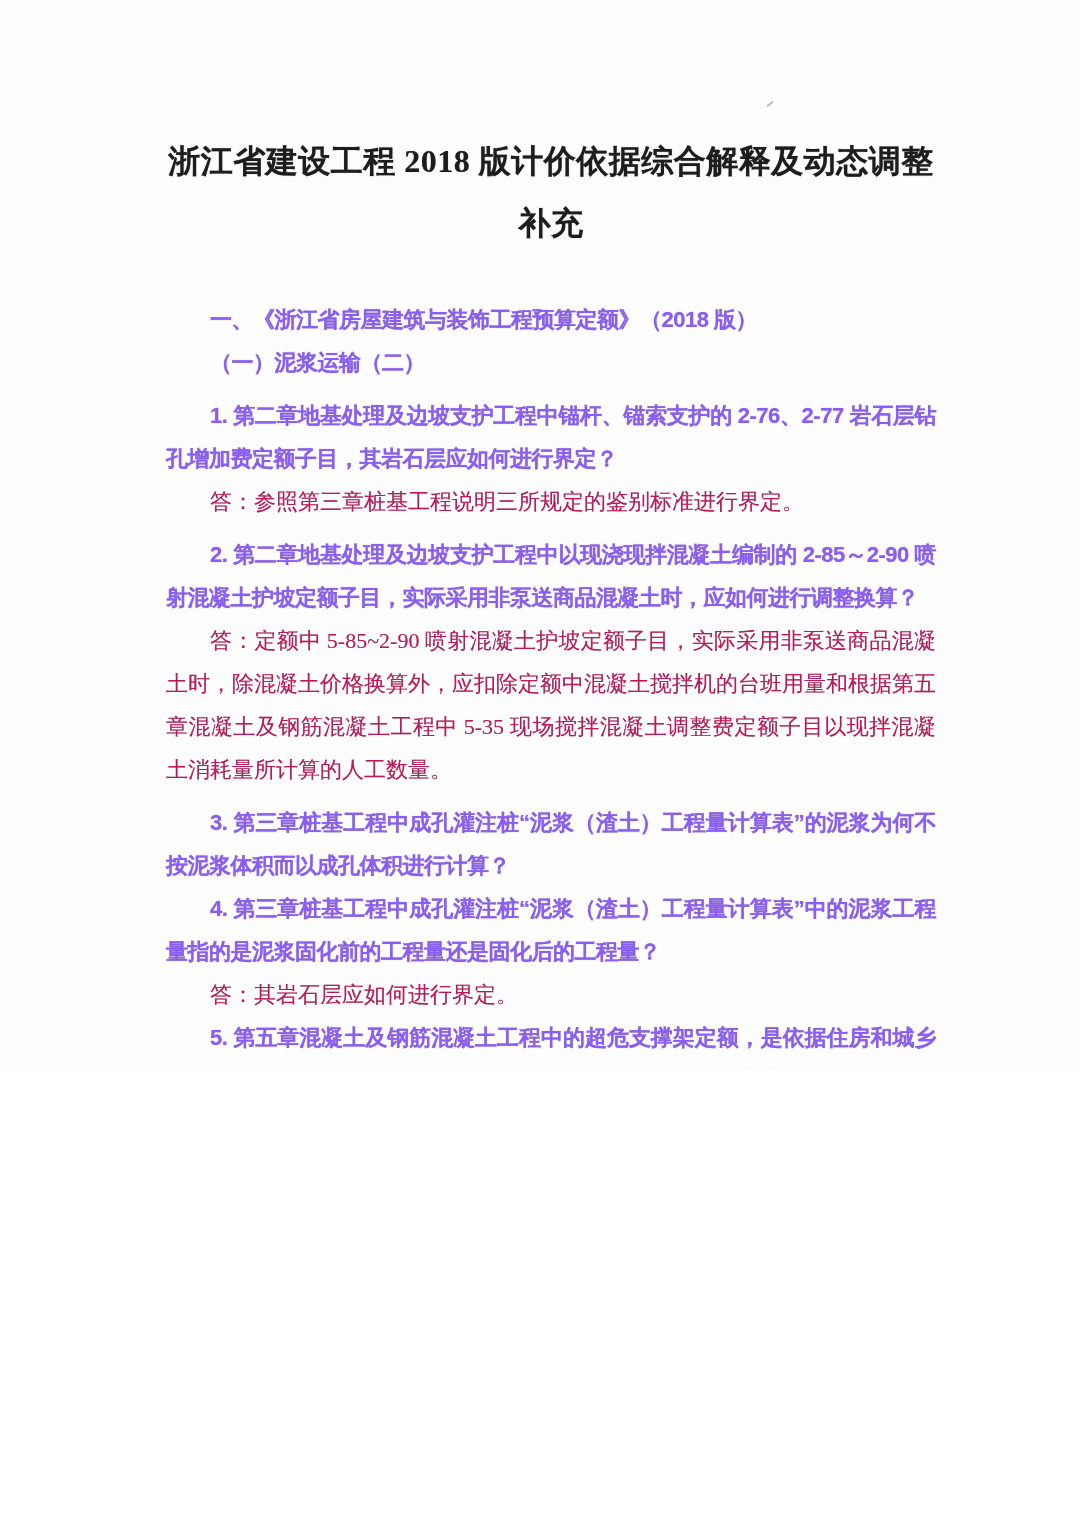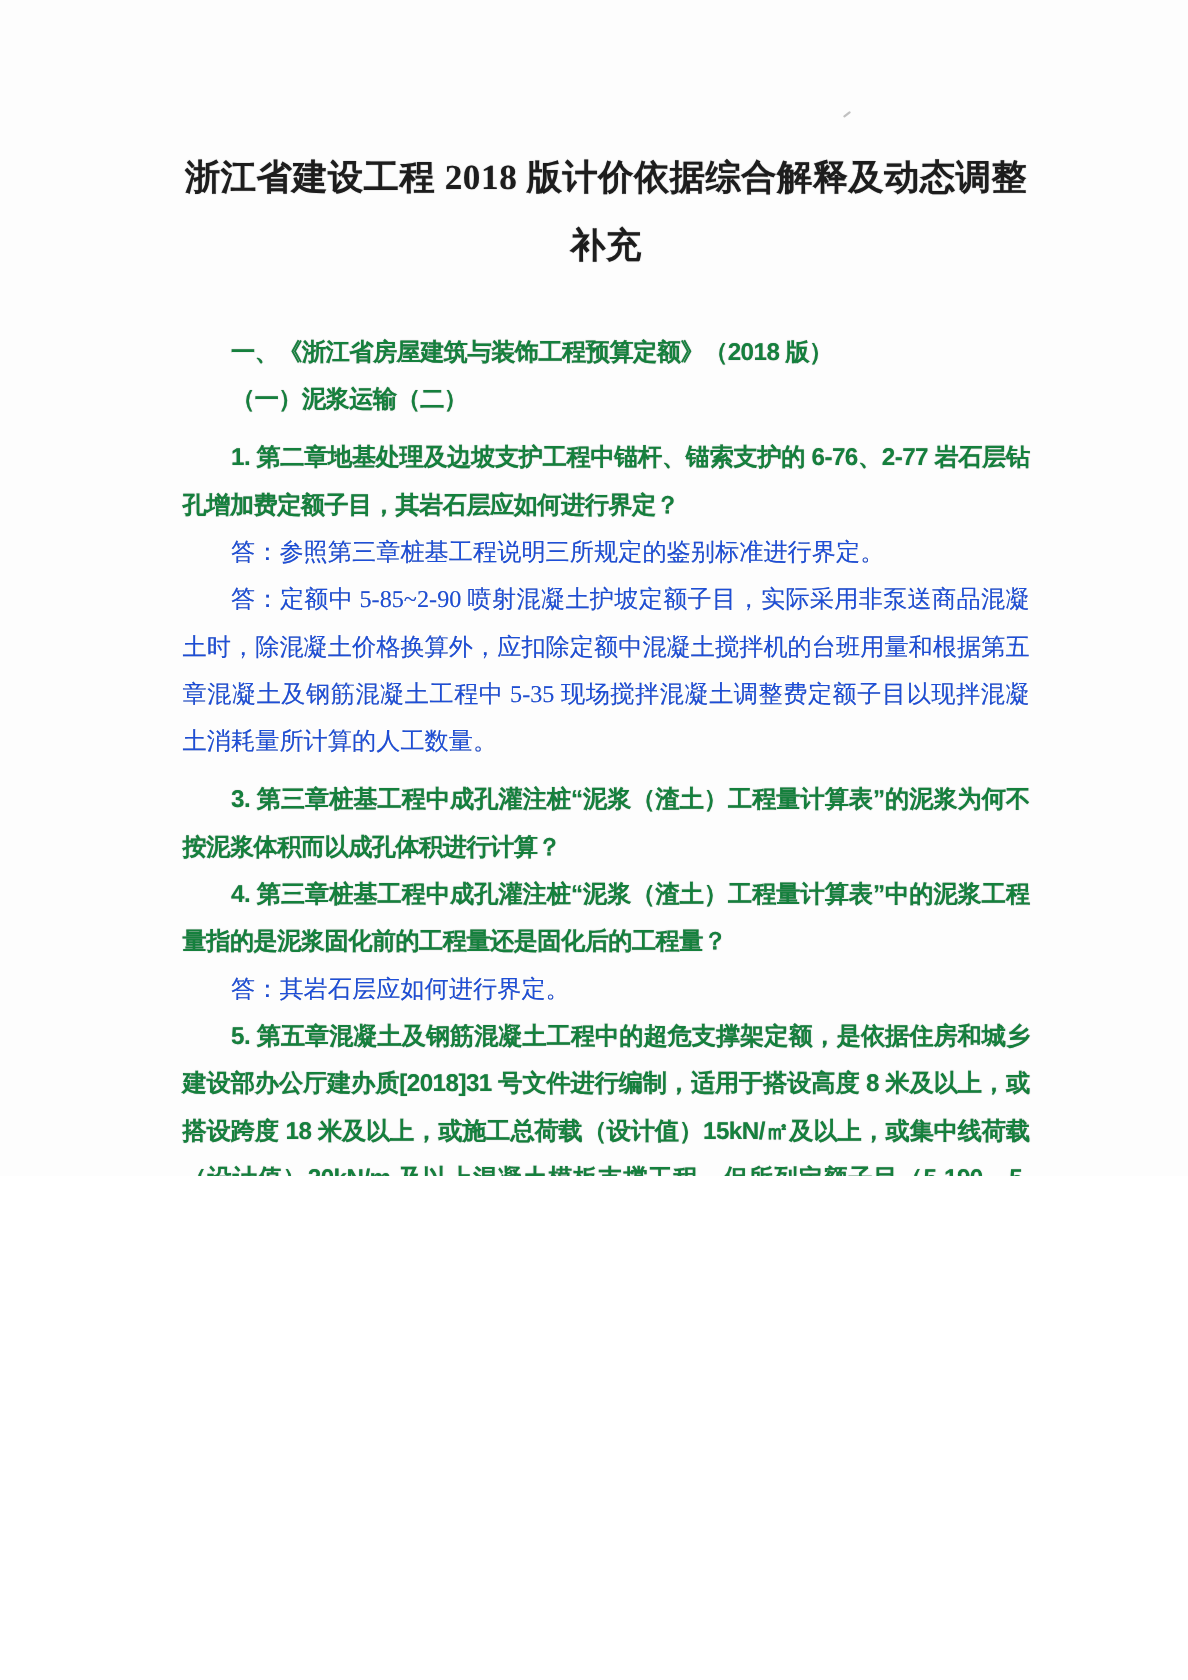--- a/index.html
+++ b/index.html
@@ -39,28 +39,28 @@
   p.para {
     margin: 0;
     font-size: 22px;
     line-height: 43px;
     text-indent: 44px;
     text-align: justify;
   }
   p.q {
     font-family: "Liberation Sans", sans-serif;
     font-weight: 700;
-    color: #15803d;
+    color: #8b5cf6;
     letter-spacing: -0.5px;
     text-shadow: 0 0 1px rgba(40,40,40,0.45);
   }
   p.a {
     font-family: "Liberation Serif", serif;
     font-weight: 400;
-    color: #1d4ed8;
+    color: #be185d;
     text-shadow: 0 0 0.5px rgba(60,60,60,0.4);
   }
   .qa-block .q {
     margin-top: 10px;
   }
   .qa-block.tight .q {
     margin-top: 0;
   }
   .page-number {
     position: absolute;
@@ -92,25 +92,26 @@
   <div class="content">
 
     <h1 class="doc-title">浙江省建设工程 2018 版计价依据综合解释及动态调整补充</h1>
 
     <div class="headings">
       <p class="para q">一、《浙江省房屋建筑与装饰工程预算定额》（2018 版）</p>
       <p class="para q">（一）泥浆运输（二）</p>
     </div>
 
     <div class="qa-block">
-      <p class="para q">1. 第二章地基处理及边坡支护工程中锚杆、锚索支护的 6-76、2-77 岩石层钻孔增加费定额子目，其岩石层应如何进行界定？</p>
+      <p class="para q">1. 第二章地基处理及边坡支护工程中锚杆、锚索支护的 2-76、2-77 岩石层钻孔增加费定额子目，其岩石层应如何进行界定？</p>
       <p class="para a">答：参照第三章桩基工程说明三所规定的鉴别标准进行界定。</p>
     </div>
 
     <div class="qa-block">
+      <p class="para q">2. 第二章地基处理及边坡支护工程中以现浇现拌混凝土编制的 2-85～2-90 喷射混凝土护坡定额子目，实际采用非泵送商品混凝土时，应如何进行调整换算？</p>
       <p class="para a">答：定额中 5-85~2-90 喷射混凝土护坡定额子目，实际采用非泵送商品混凝土时，除混凝土价格换算外，应扣除定额中混凝土搅拌机的台班用量和根据第五章混凝土及钢筋混凝土工程中 5-35 现场搅拌混凝土调整费定额子目以现拌混凝土消耗量所计算的人工数量。</p>
     </div>
 
     <div class="qa-block">
       <p class="para q">3. 第三章桩基工程中成孔灌注桩“泥浆（渣土）工程量计算表”的泥浆为何不按泥浆体积而以成孔体积进行计算？</p>
     </div>
 
     <div class="qa-block tight">
       <p class="para q">4. 第三章桩基工程中成孔灌注桩“泥浆（渣土）工程量计算表”中的泥浆工程量指的是泥浆固化前的工程量还是固化后的工程量？</p>
       <p class="para a">答：其岩石层应如何进行界定。</p>

